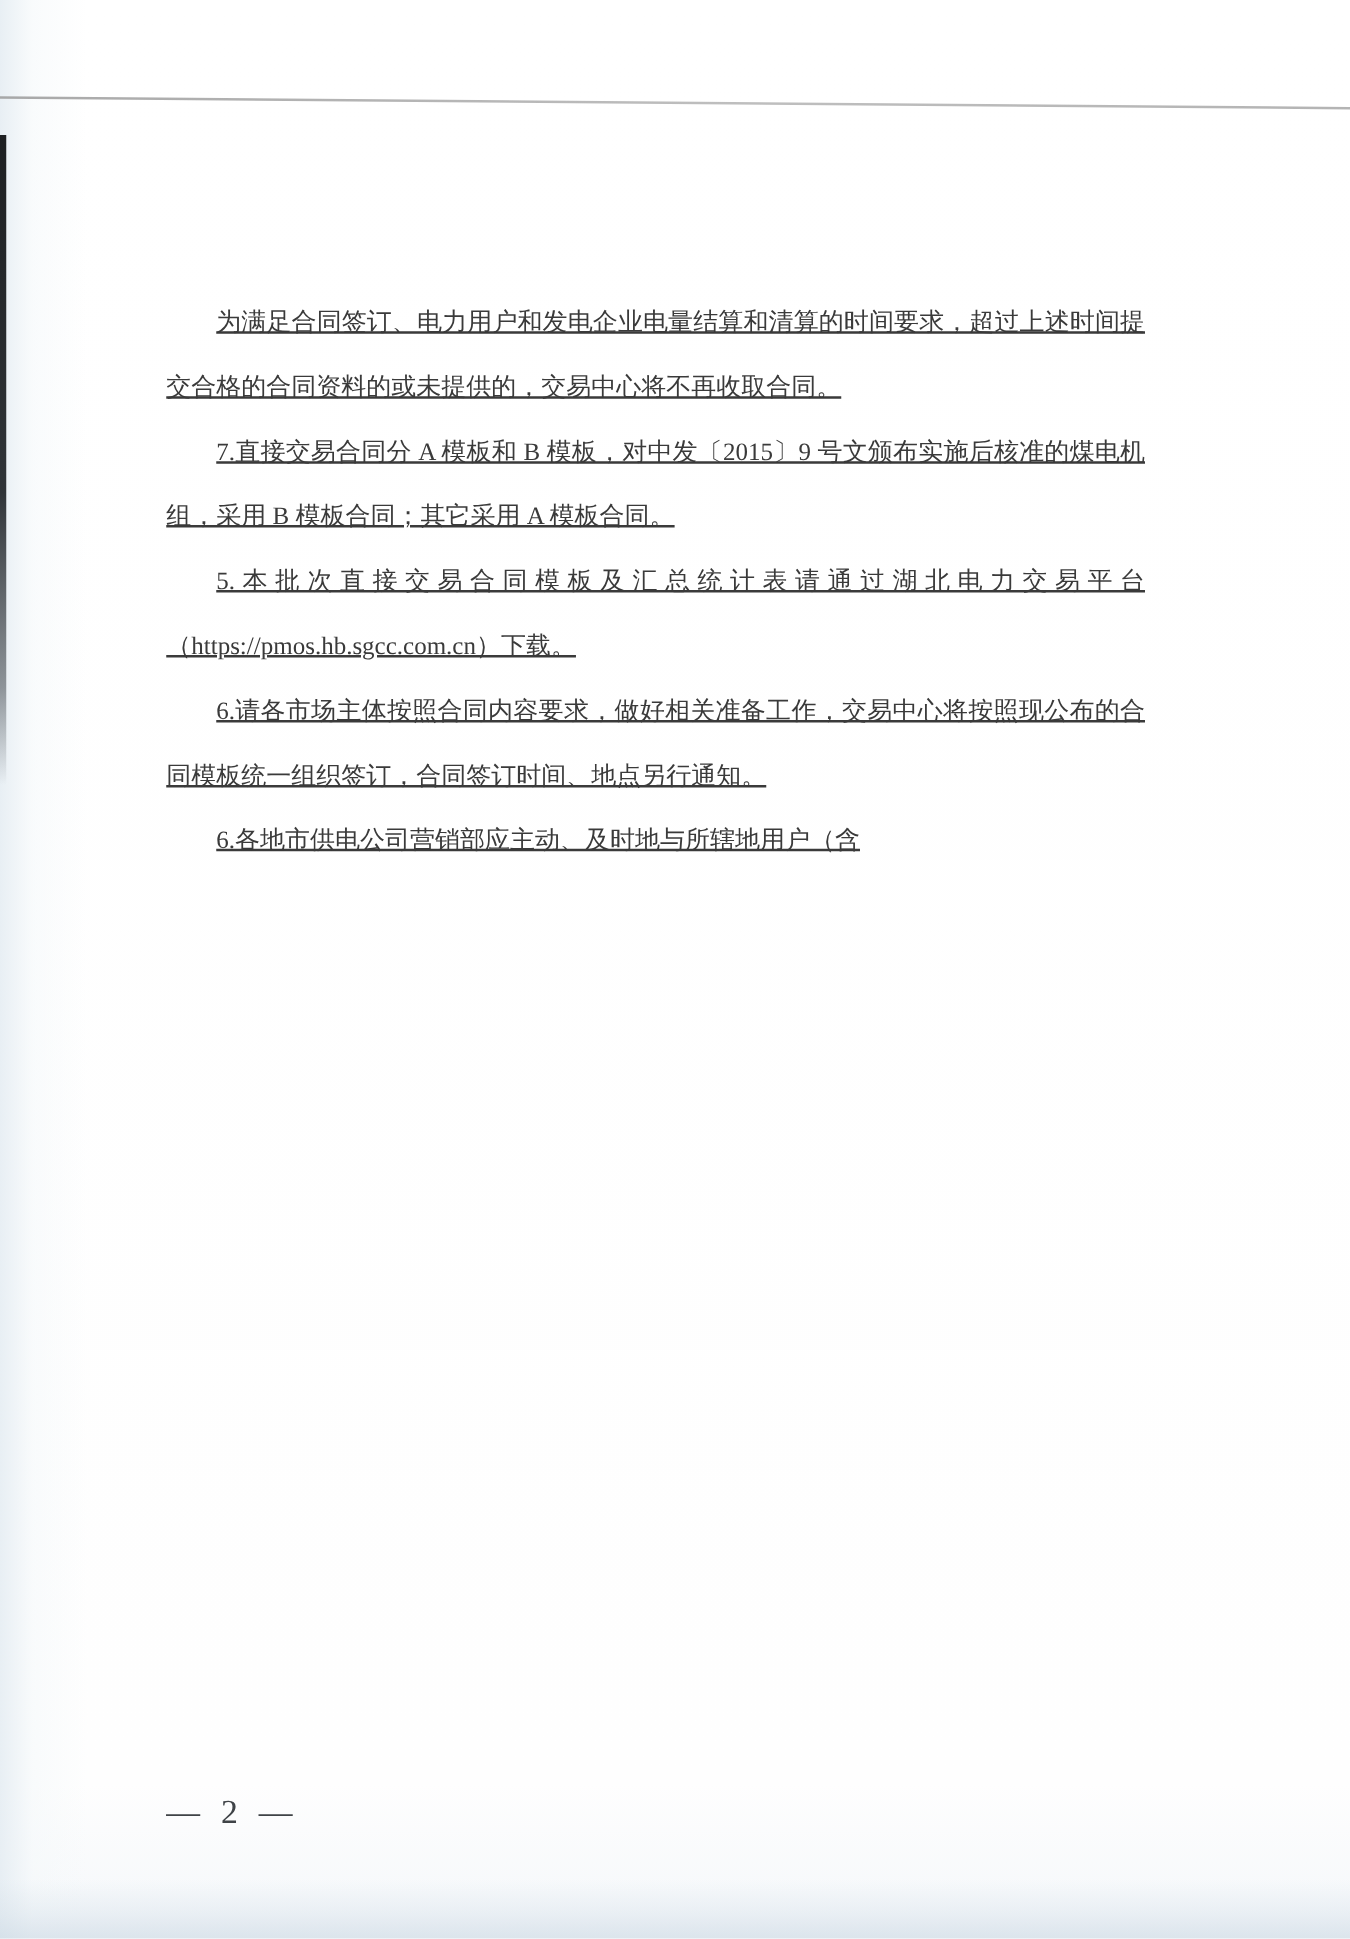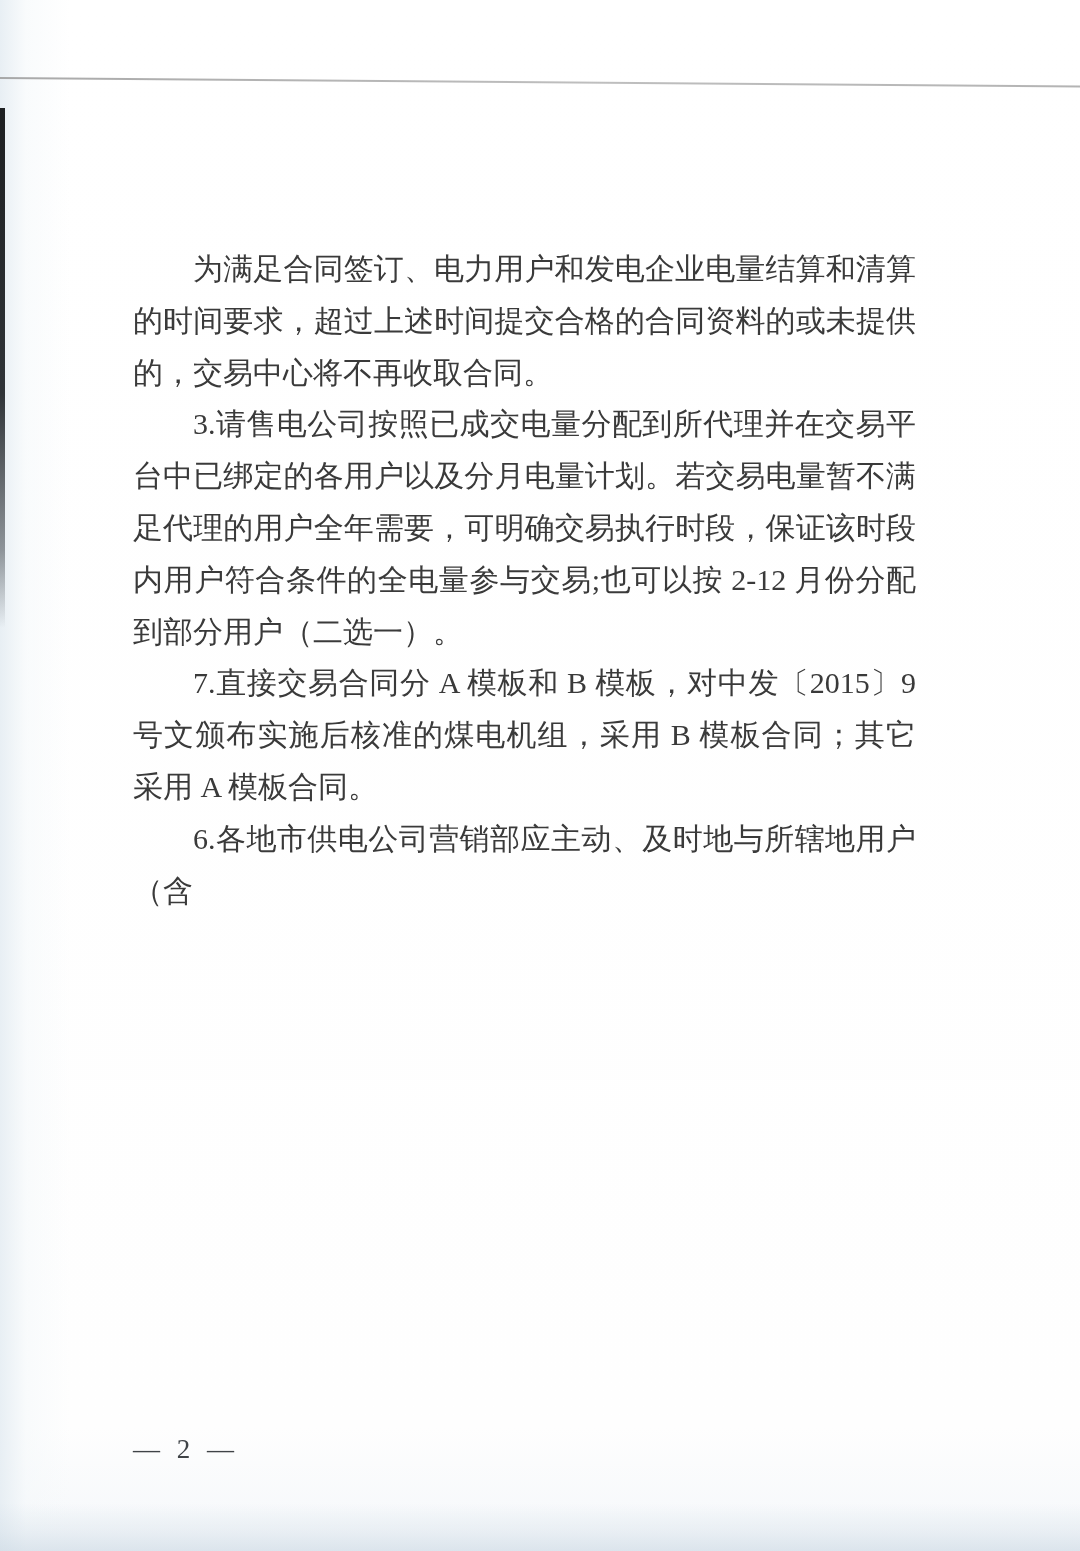--- a/index.html
+++ b/index.html
@@ -50,27 +50,28 @@
     width: 100%;
     height: 48px;
     background: linear-gradient(180deg,
       rgba(214,225,234,0) 0%,
       rgba(208,220,230,0.35) 60%,
       rgba(203,216,227,0.6) 100%);
   }
   .content {
     position: absolute;
     left: 133px;
-    top: 243px;
+    top: 233px;
     width: 783px;
     color: #3a3a3a;
-    font-size: 30px;
+    font-size: 20px;
     line-height: 51.8px;
     text-align: justify;
     text-justify: inter-ideograph;
+    text-decoration: underline;
   }
   .content p {
     margin: 0;
     padding: 0;
     text-indent: 2em;
   }
   .footer {
     position: absolute;
     left: 133px;
     top: 1434px;
@@ -83,22 +84,23 @@
 </head>
 <body>
 
 <div class="page">
 
   <div class="scan-line"></div>
   <div class="scan-edge"></div>
 
   <div class="content">
     <p>为满足合同签订、电力用户和发电企业电量结算和清算的时间要求，超过上述时间提交合格的合同资料的或未提供的，交易中心将不再收取合同。</p>
-    <p>3.请售电公司按照已成交电量分配到所代理并在交易平台中已绑定的各用户以及分月电量计划。若交易电量暂不满足代理的用户全年需要，可明确交易执行时段，保证该时段内用户符合条件的全电量参与交易;也可以按 2-12 月份分配到部分用户（二选一）。</p>
     <p>7.直接交易合同分 A 模板和 B 模板，对中发〔2015〕9 号文颁布实施后核准的煤电机组，采用 B 模板合同；其它采用 A 模板合同。</p>
+    <p>5.本批次直接交易合同模板及汇总统计表请通过湖北电力交易平台（https://pmos.hb.sgcc.com.cn）下载。</p>
+    <p>6.请各市场主体按照合同内容要求，做好相关准备工作，交易中心将按照现公布的合同模板统一组织签订，合同签订时间、地点另行通知。</p>
     <p>6.各地市供电公司营销部应主动、及时地与所辖地用户（含</p>
   </div>
 
   <div class="footer">— 2 —</div>
 
   <div class="scan-bottom"></div>
 
 </div>
 
 </body></html>

